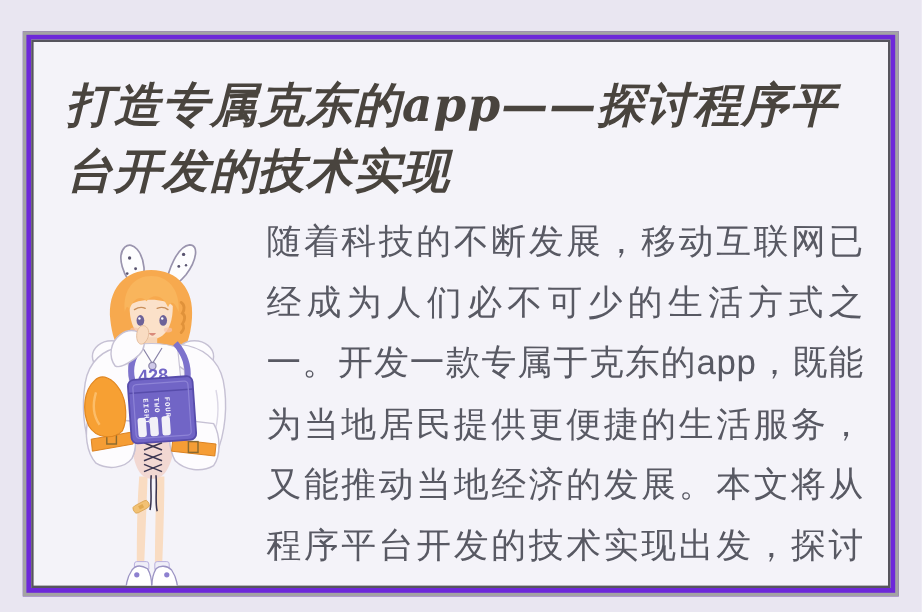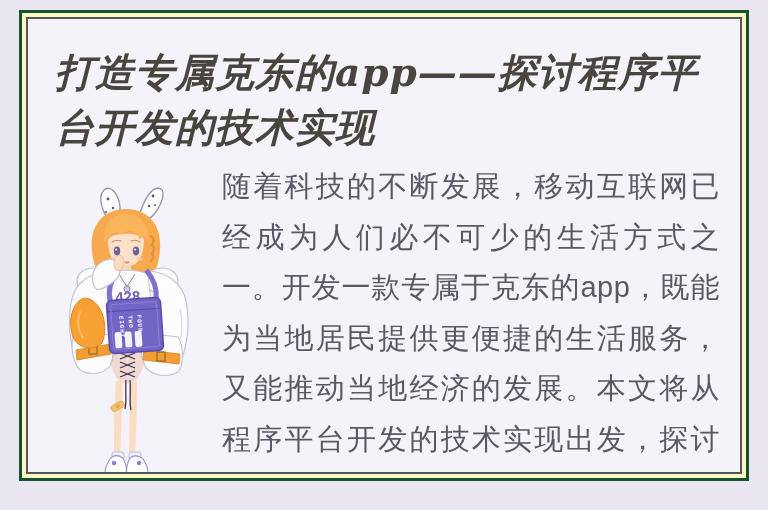--- a/index.html
+++ b/index.html
@@ -2,22 +2,22 @@
 <html><head>
 <meta charset="utf-8">
 <style>
   html,body{margin:0;padding:0;}
   body{
     width:768px;height:510px;position:relative;overflow:hidden;
     background:#e9e6f1;
     font-family:"Liberation Sans","DejaVu Sans",sans-serif;
   }
   .frame-outer{
-    position:absolute;left:19px;top:10px;width:724px;height:465px;
-    border:3px solid #14532d;background:#fef9c3;box-sizing:content-box;
+    position:absolute;left:19px;top:26px;width:724px;height:465px;
+    border:3px solid #a3a3a3;background:#6d28d9;box-sizing:content-box;
   }
   .frame-inner{
     position:absolute;left:4px;top:4px;right:4px;bottom:4px;
     border:2px solid #56555d;background:#f4f3f9;
     box-sizing:border-box;padding:14px 20px 0 26px;overflow:hidden;
   }
   .title{
     margin:12px 0 0 1px;
     font-family:"DejaVu Serif","Liberation Serif",serif;
     font-weight:700;font-style:italic;

